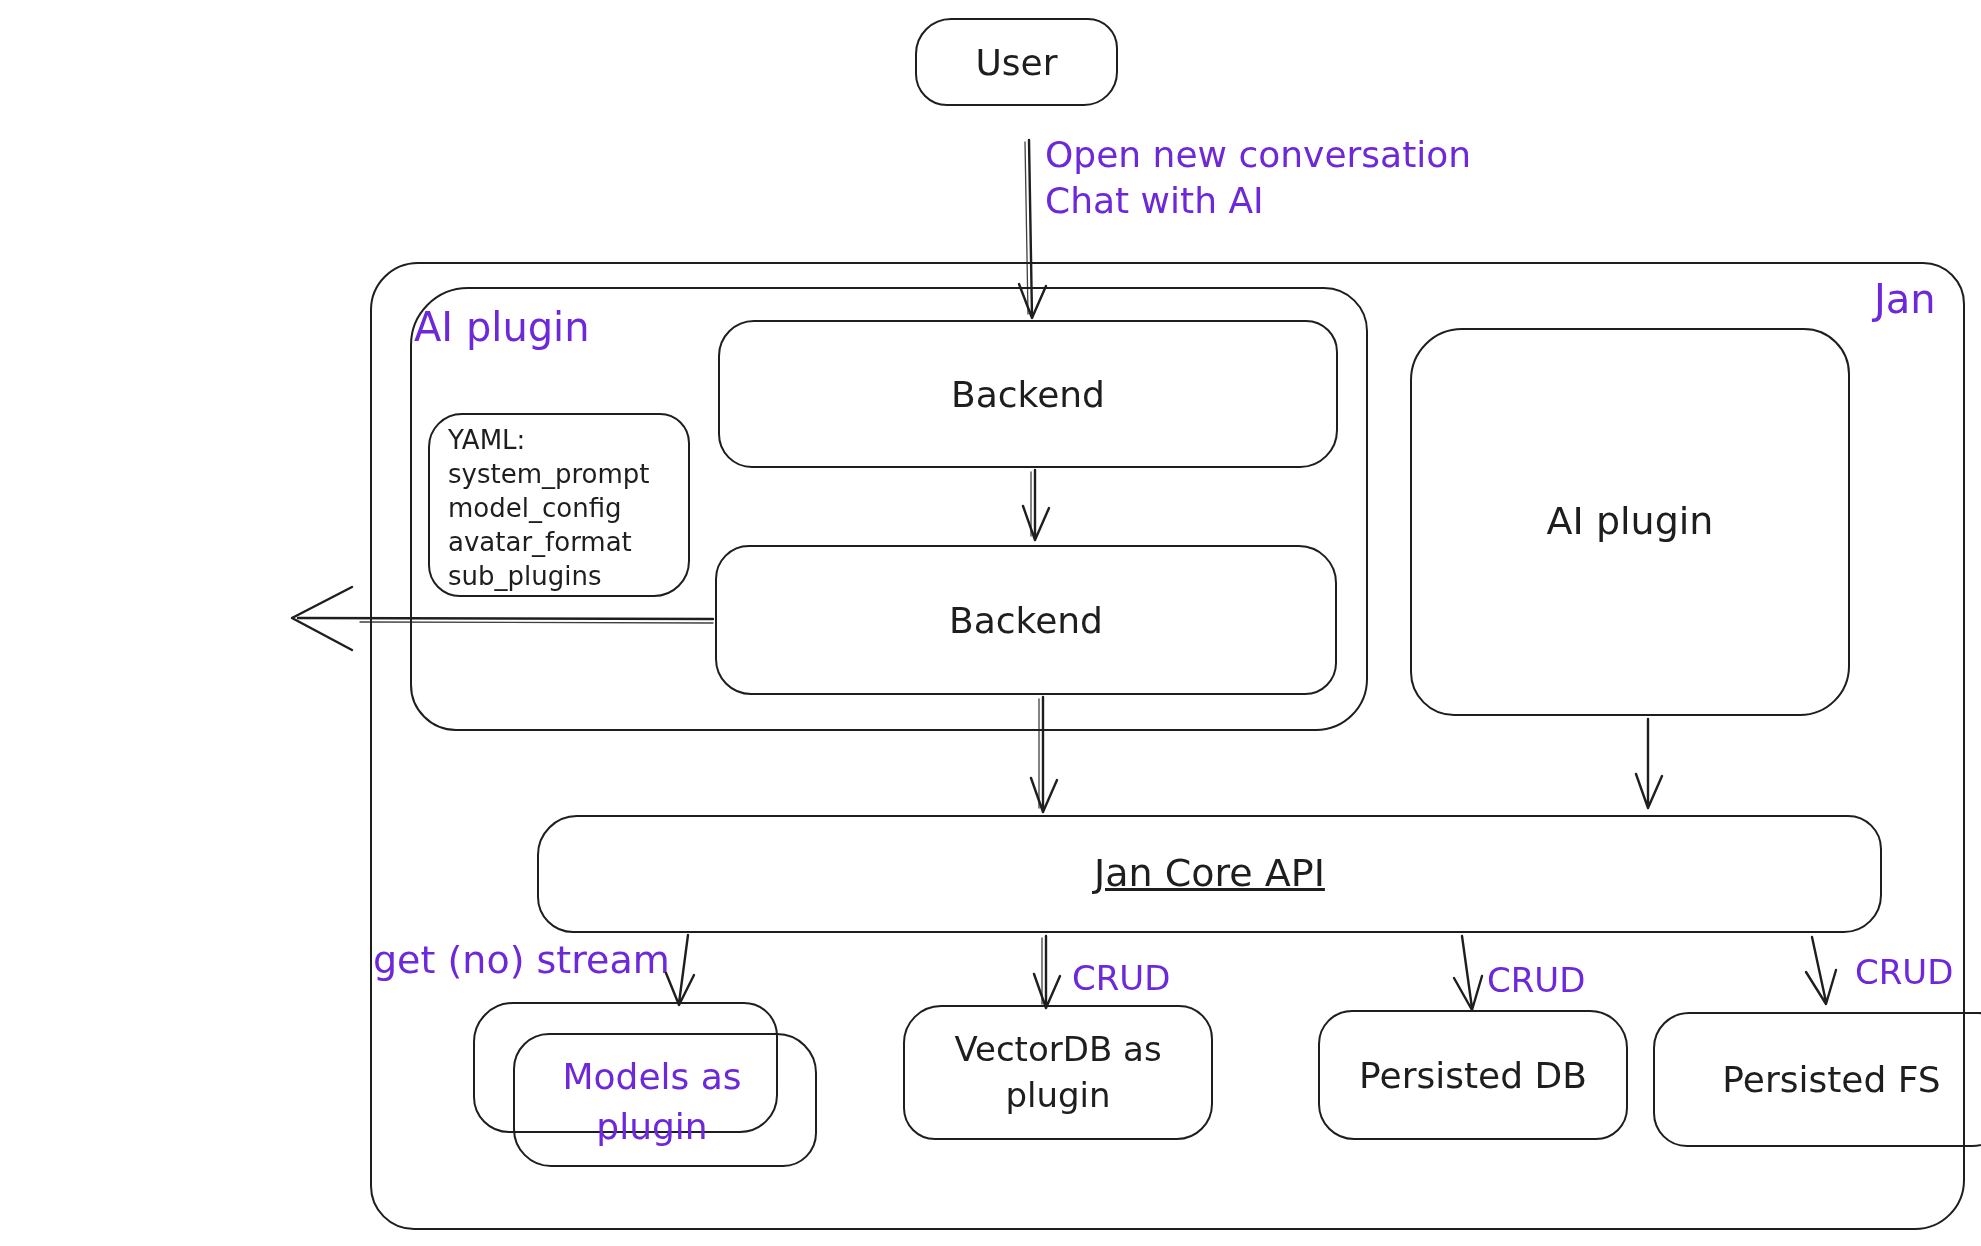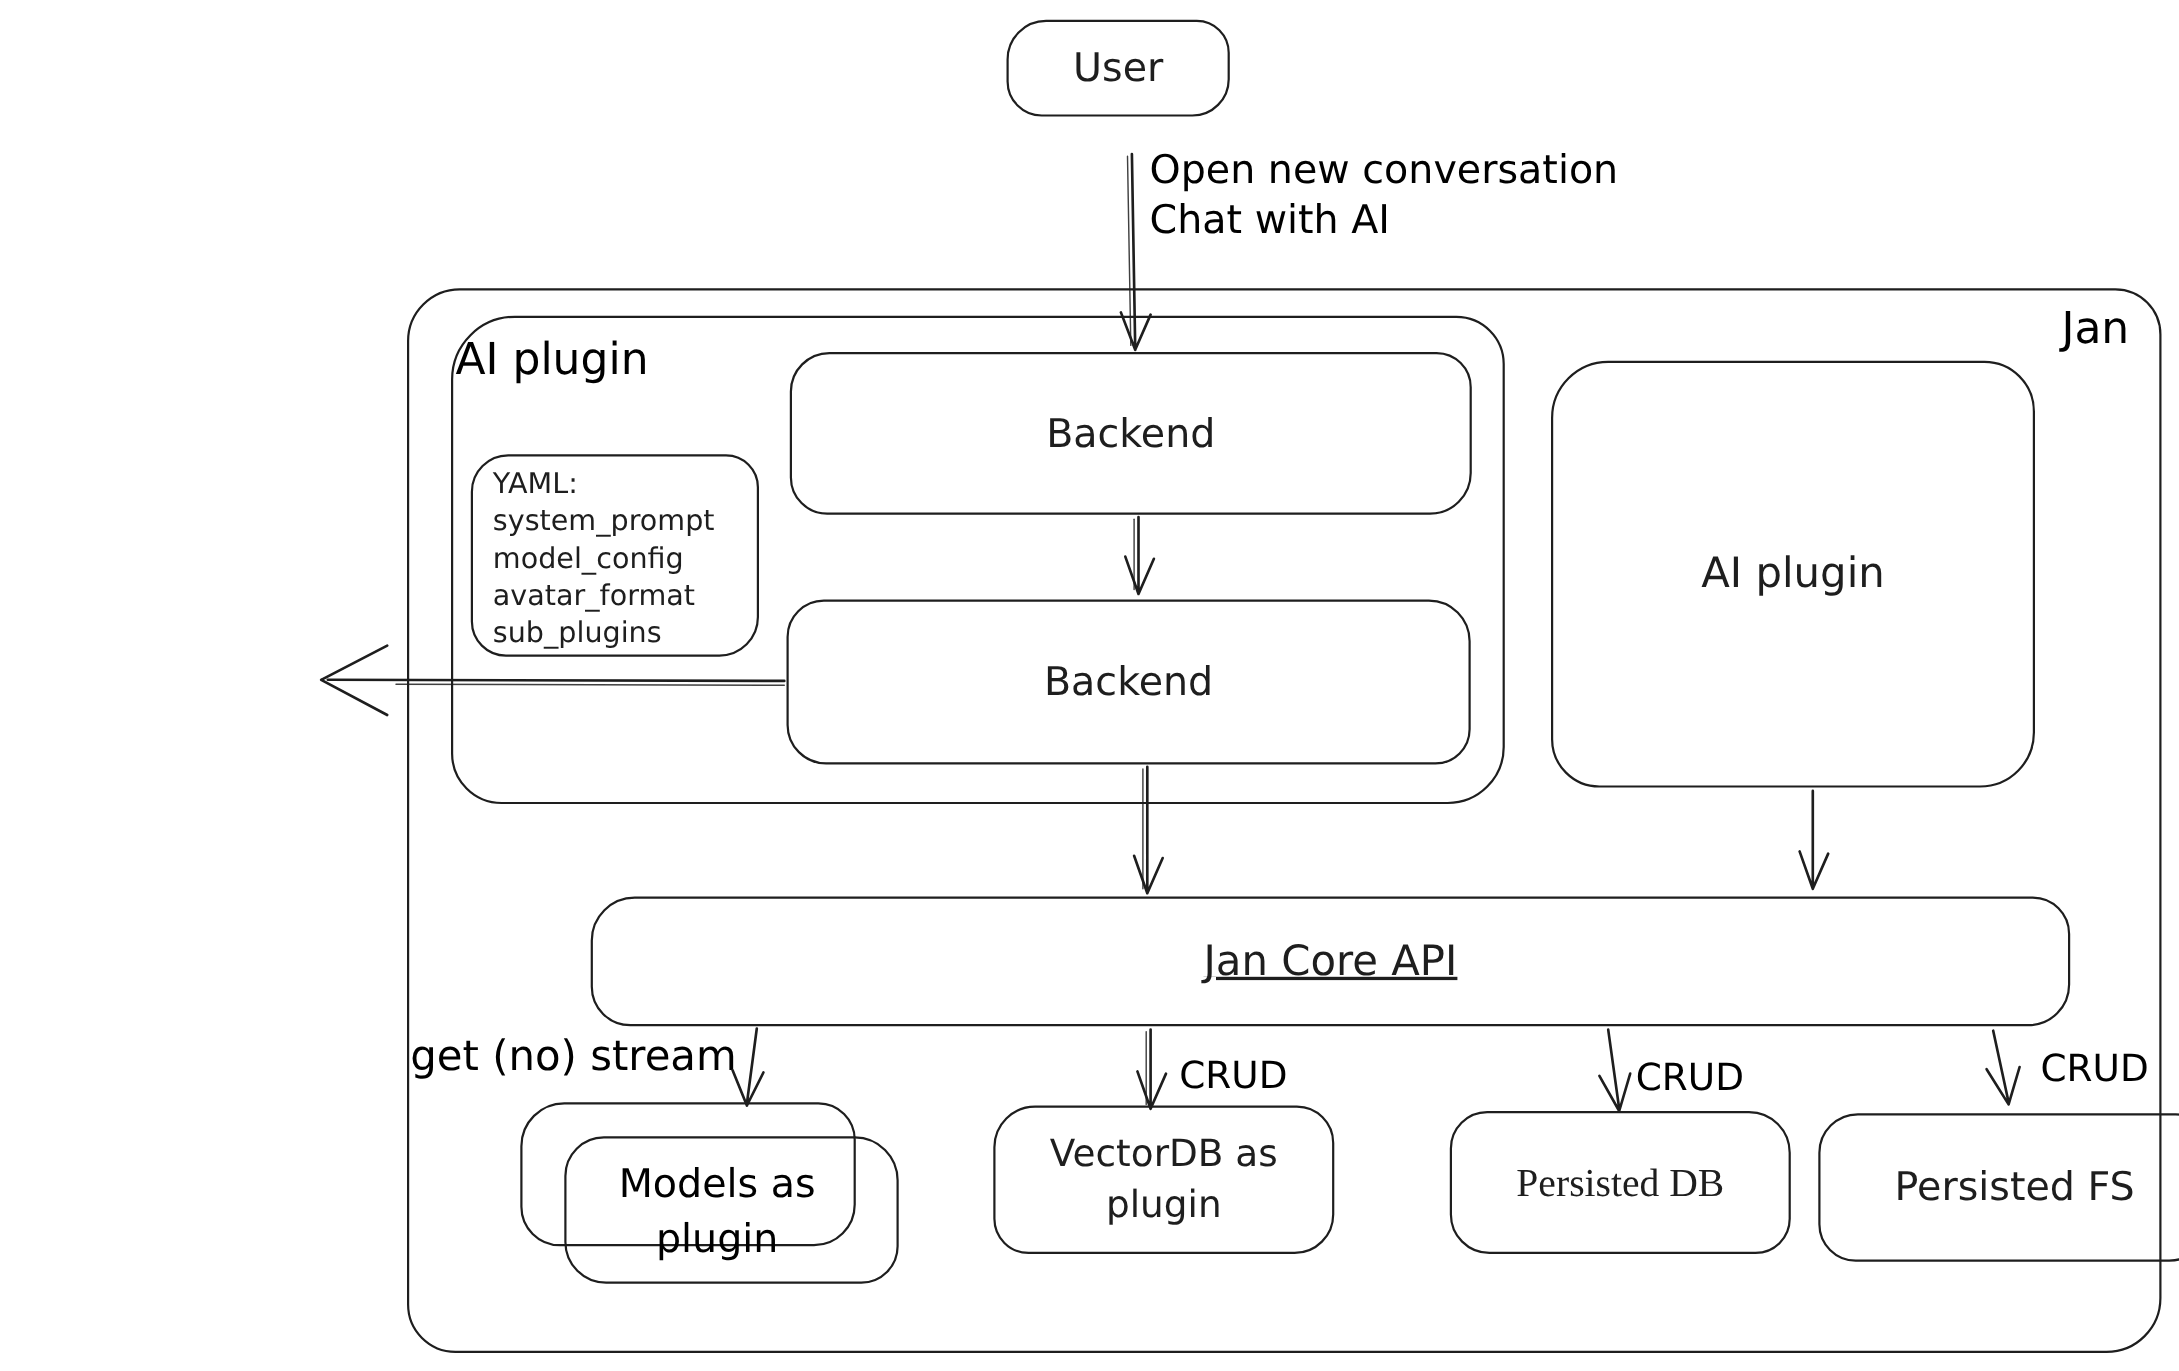--- a/index.html
+++ b/index.html
@@ -17,21 +17,21 @@
     background:transparent;
     display:flex;
     align-items:center;
     justify-content:center;
     text-align:center;
     box-sizing:border-box;
   }
   .lbl{
     position:absolute;
     white-space:nowrap;
-    color:#000000;
+    color:#6d28d9;
   }
   .node-text{
     font-size:36px;
     line-height:1.25;
   }
   svg.wires{
     position:absolute;left:0;top:0;
     pointer-events:none;
   }
   svg.wires path{
@@ -98,21 +98,21 @@
   <div class="box" style="left:473px;top:1002px;width:305px;height:131px;border-radius:40px 34px 38px 36px;"></div>
   <div class="box" style="left:513px;top:1033px;width:304px;height:134px;border-radius:36px 40px 34px 38px;"></div>
   <div class="lbl node-text" style="left:527px;top:1052px;width:250px;white-space:normal;text-align:center;line-height:50px;">
     <span>Models as plugin</span>
   </div>
 
   <div class="box node-text" style="left:903px;top:1005px;width:310px;height:135px;border-radius:38px 34px 36px 32px;font-size:34px;line-height:1.35;">
     <span style="display:inline-block;max-width:260px;">VectorDB as plugin</span>
   </div>
 
-  <div class="box node-text" style="left:1318px;top:1010px;width:310px;height:130px;border-radius:34px 38px 32px 36px;font-family:Liberation Serif, serif;">
+  <div class="box node-text" style="left:1318px;top:1010px;width:310px;height:130px;border-radius:34px 38px 32px 36px;">
     <span>Persisted DB</span>
   </div>
 
   <div class="box node-text" style="left:1653px;top:1012px;width:357px;height:135px;border-radius:36px 32px 38px 34px;">
     <span>Persisted FS</span>
   </div>
 
   <div class="lbl" style="left:1045px;top:132px;font-size:36px;line-height:46px;">
     <div>Open new conversation</div>
     <div>Chat with AI</div>

